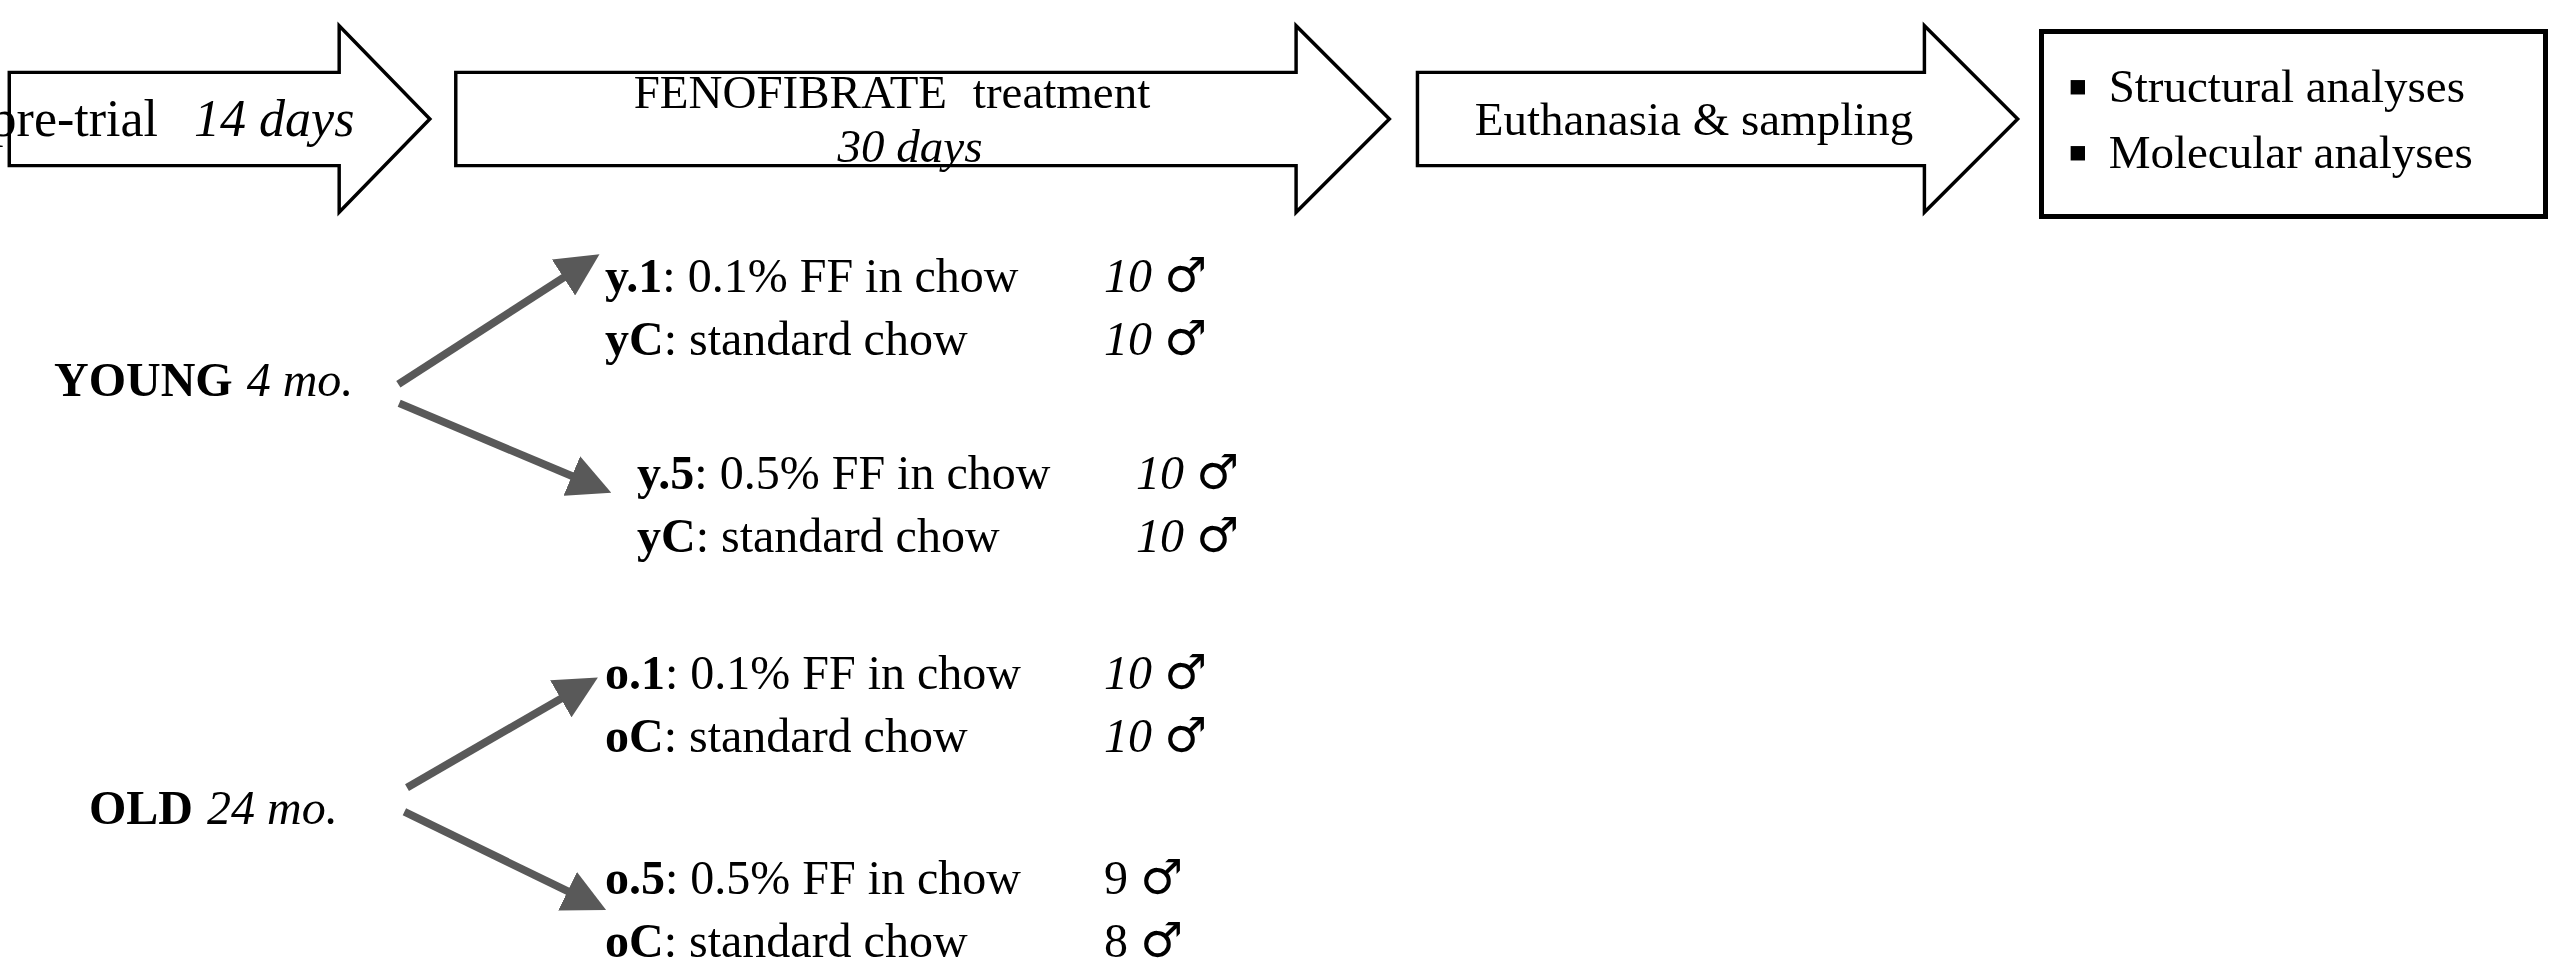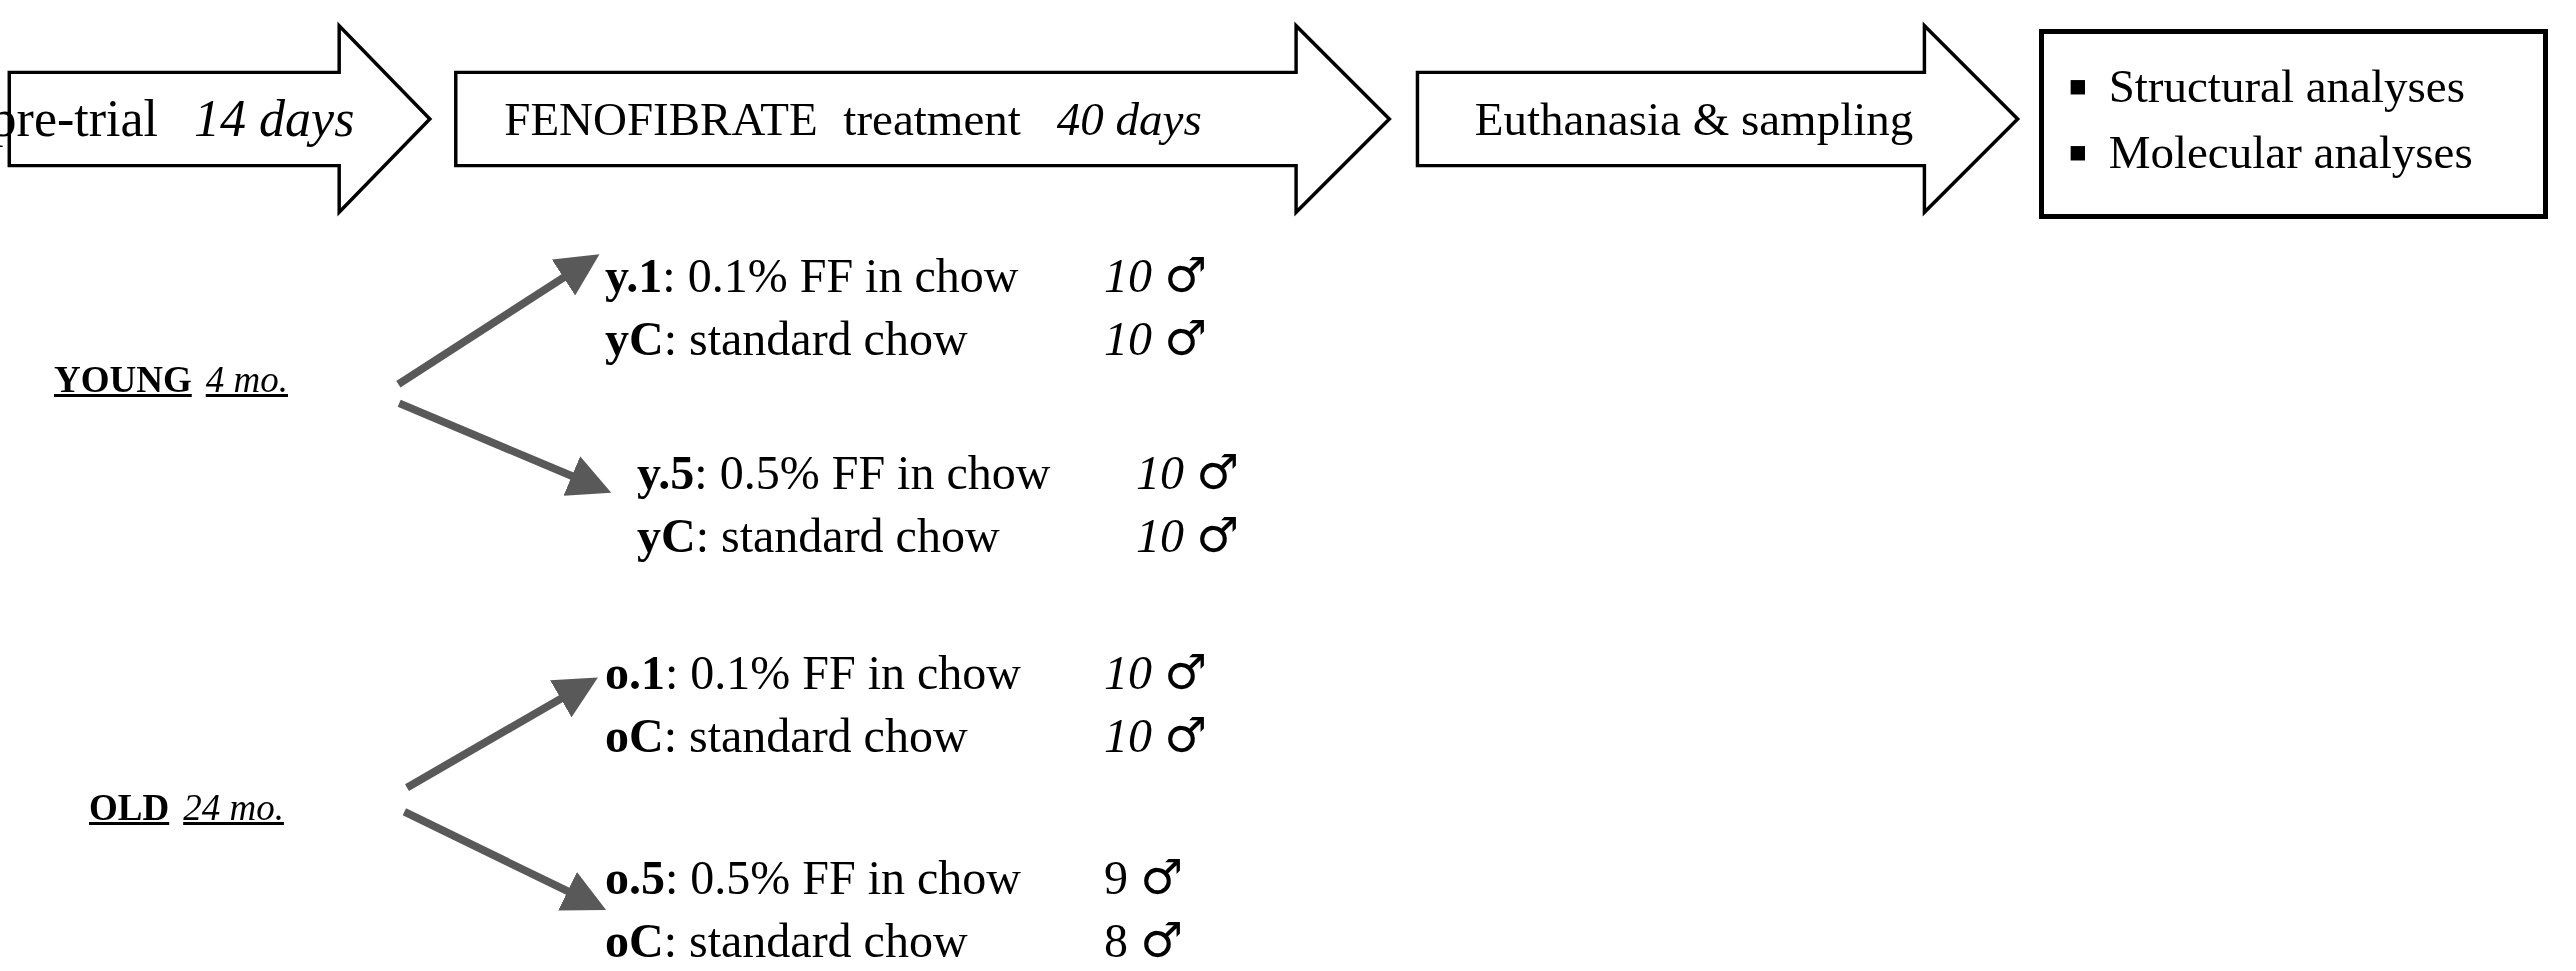--- a/index.html
+++ b/index.html
@@ -26,21 +26,21 @@
   .outcome-row{
     display:flex;align-items:center;height:66px;
     font-size:47px;white-space:nowrap;
   }
   .bullet{
     font-size:29px;margin-right:21px;line-height:1;
     font-family:"DejaVu Sans",sans-serif;
   }
   
   .cohort{
-    position:absolute;font-size:37px;line-height:57px;white-space:nowrap;text-decoration:underline;
+    position:absolute;font-size:48px;line-height:57px;white-space:nowrap;
   }
   .cohort .name{font-weight:bold;}
   .cohort .age{font-style:italic;margin-left:14px;}
   
   .group{
     position:absolute;left:605px;width:675px;font-size:48px;line-height:63px;
   }
   .grow{position:relative;white-space:nowrap;}
   .code{font-weight:bold;}
   .count{position:absolute;left:499px;top:0;}
@@ -69,23 +69,23 @@
   <polygon points="2,56 384,56 384,2 489,110 384,218 384,164 2,164" fill="#ffffff" stroke="#000000" stroke-width="4"></polygon>
 </svg>
 <div class="arrow-text small" style="left:7px;top:71px;width:331px;height:95px;">
   <span>pre-trial</span>
   <span class="dur">14 days</span>
 </div>
 
 <svg class="shape" style="left:453px;top:24px;" width="940" height="190" viewBox="0 0 1086 220">
   <polygon points="2,56 975,56 975,2 1083,110 975,218 975,164 2,164" fill="#ffffff" stroke="#000000" stroke-width="4"></polygon>
 </svg>
-<div class="arrow-text" style="left:431px;top:71px;width:844px;height:96px;">
+<div class="arrow-text" style="left:470px;top:71px;width:844px;height:96px;flex-direction:column;">
   <span class="wide">FENOFIBRATE treatment</span>
-  <span class="dur">40 days</span>
+  <span class="dur">30 days</span>
 </div>
 
 <svg class="shape" style="left:1415px;top:24px;" width="606" height="190" viewBox="0 0 700 220">
   <polygon points="2,56 589,56 589,2 697,110 589,218 589,164 2,164" fill="#ffffff" stroke="#000000" stroke-width="4"></polygon>
 </svg>
 <div class="arrow-text" style="left:1415px;top:71px;width:510px;height:95px;padding-left:24px;">
   <span>Euthanasia &amp; sampling</span>
 </div>
 
 <div class="outcome-box">

